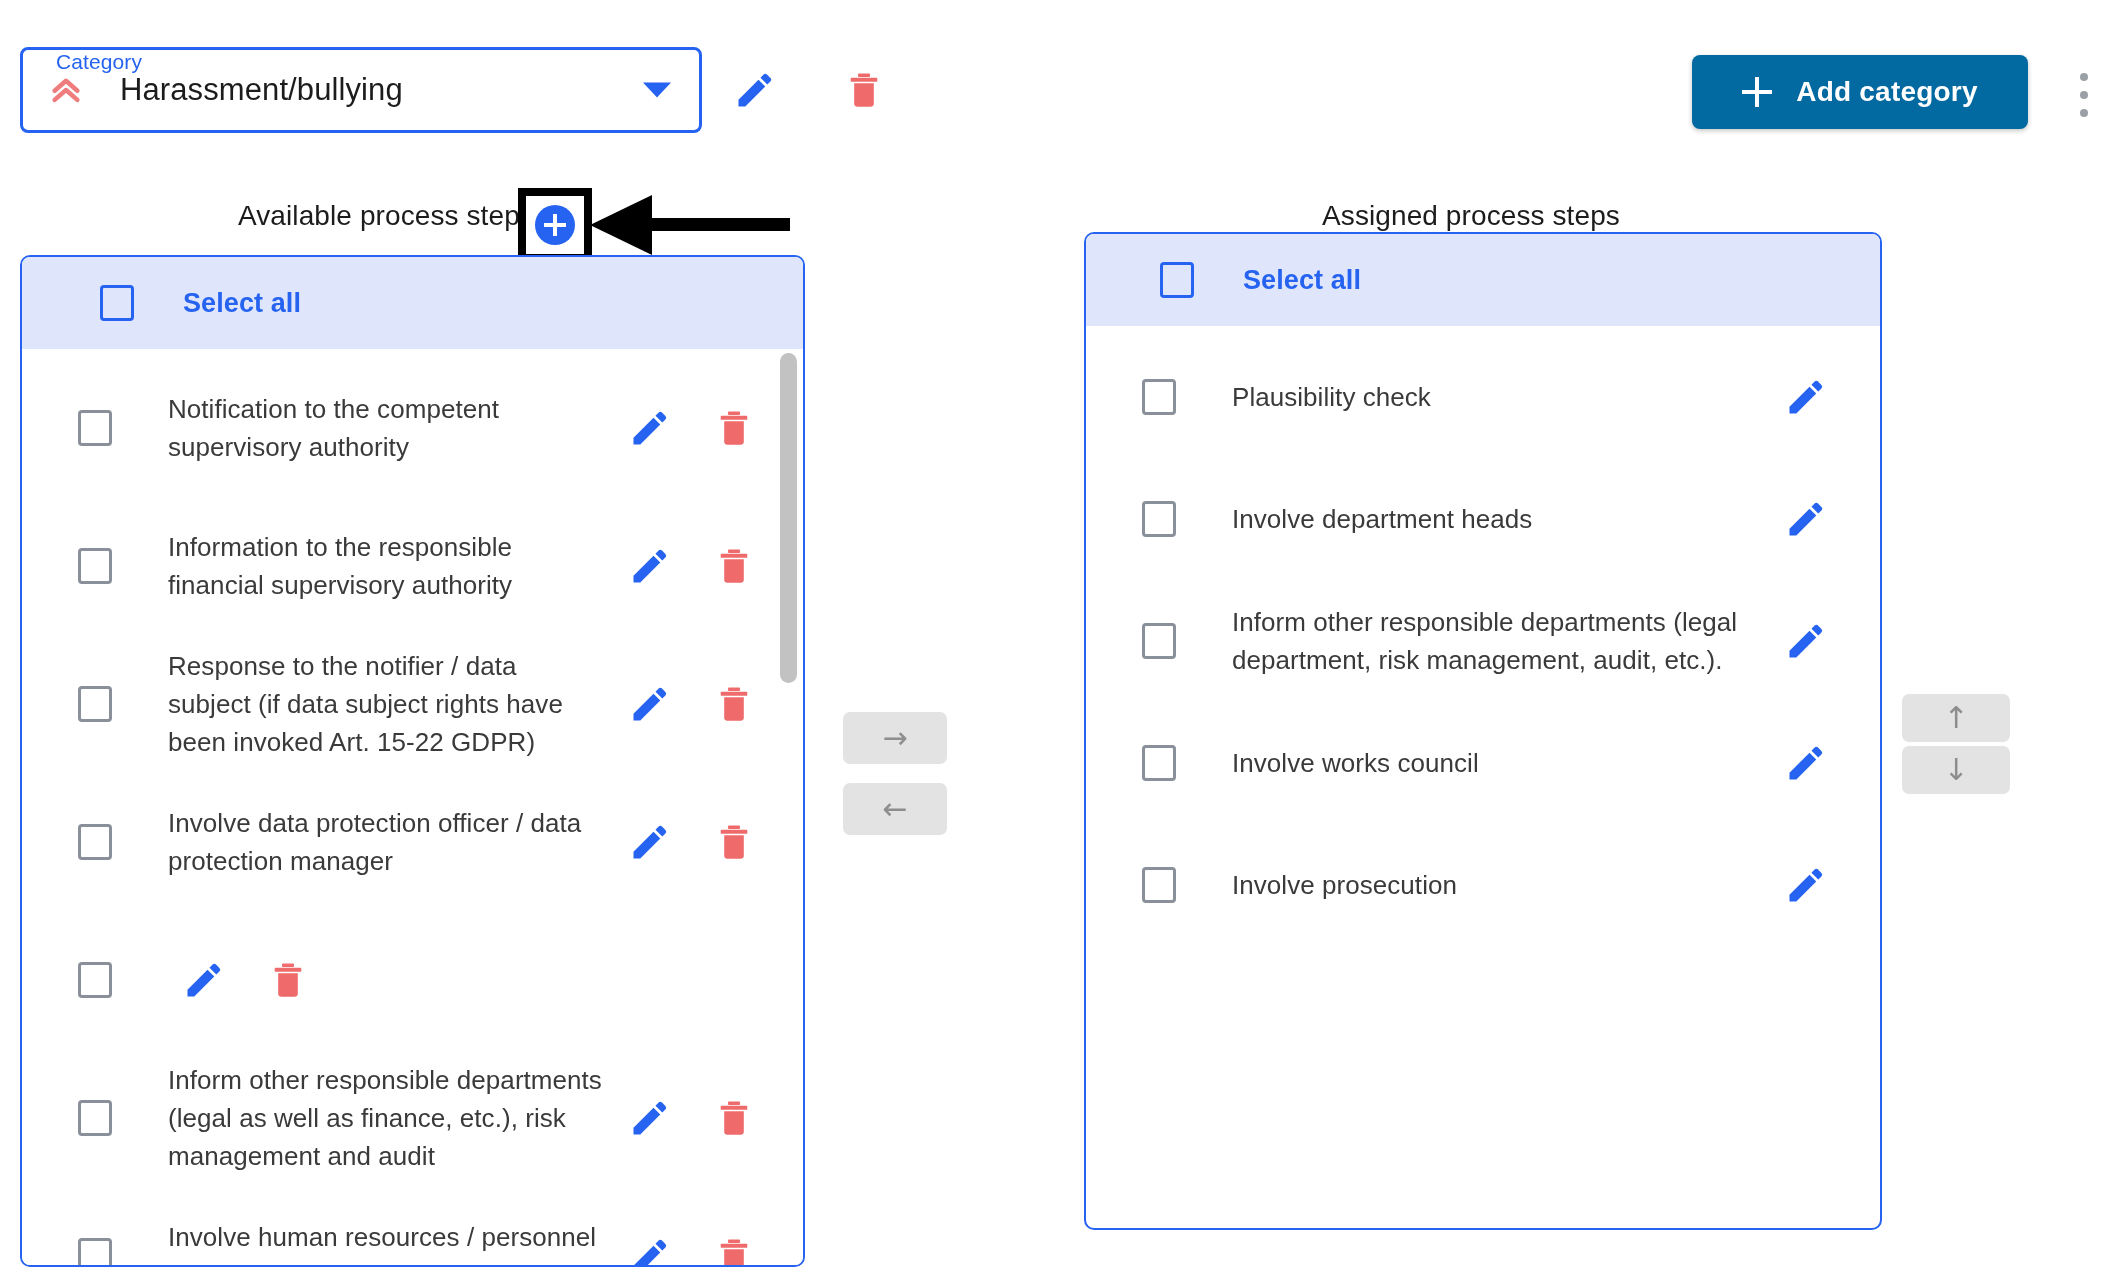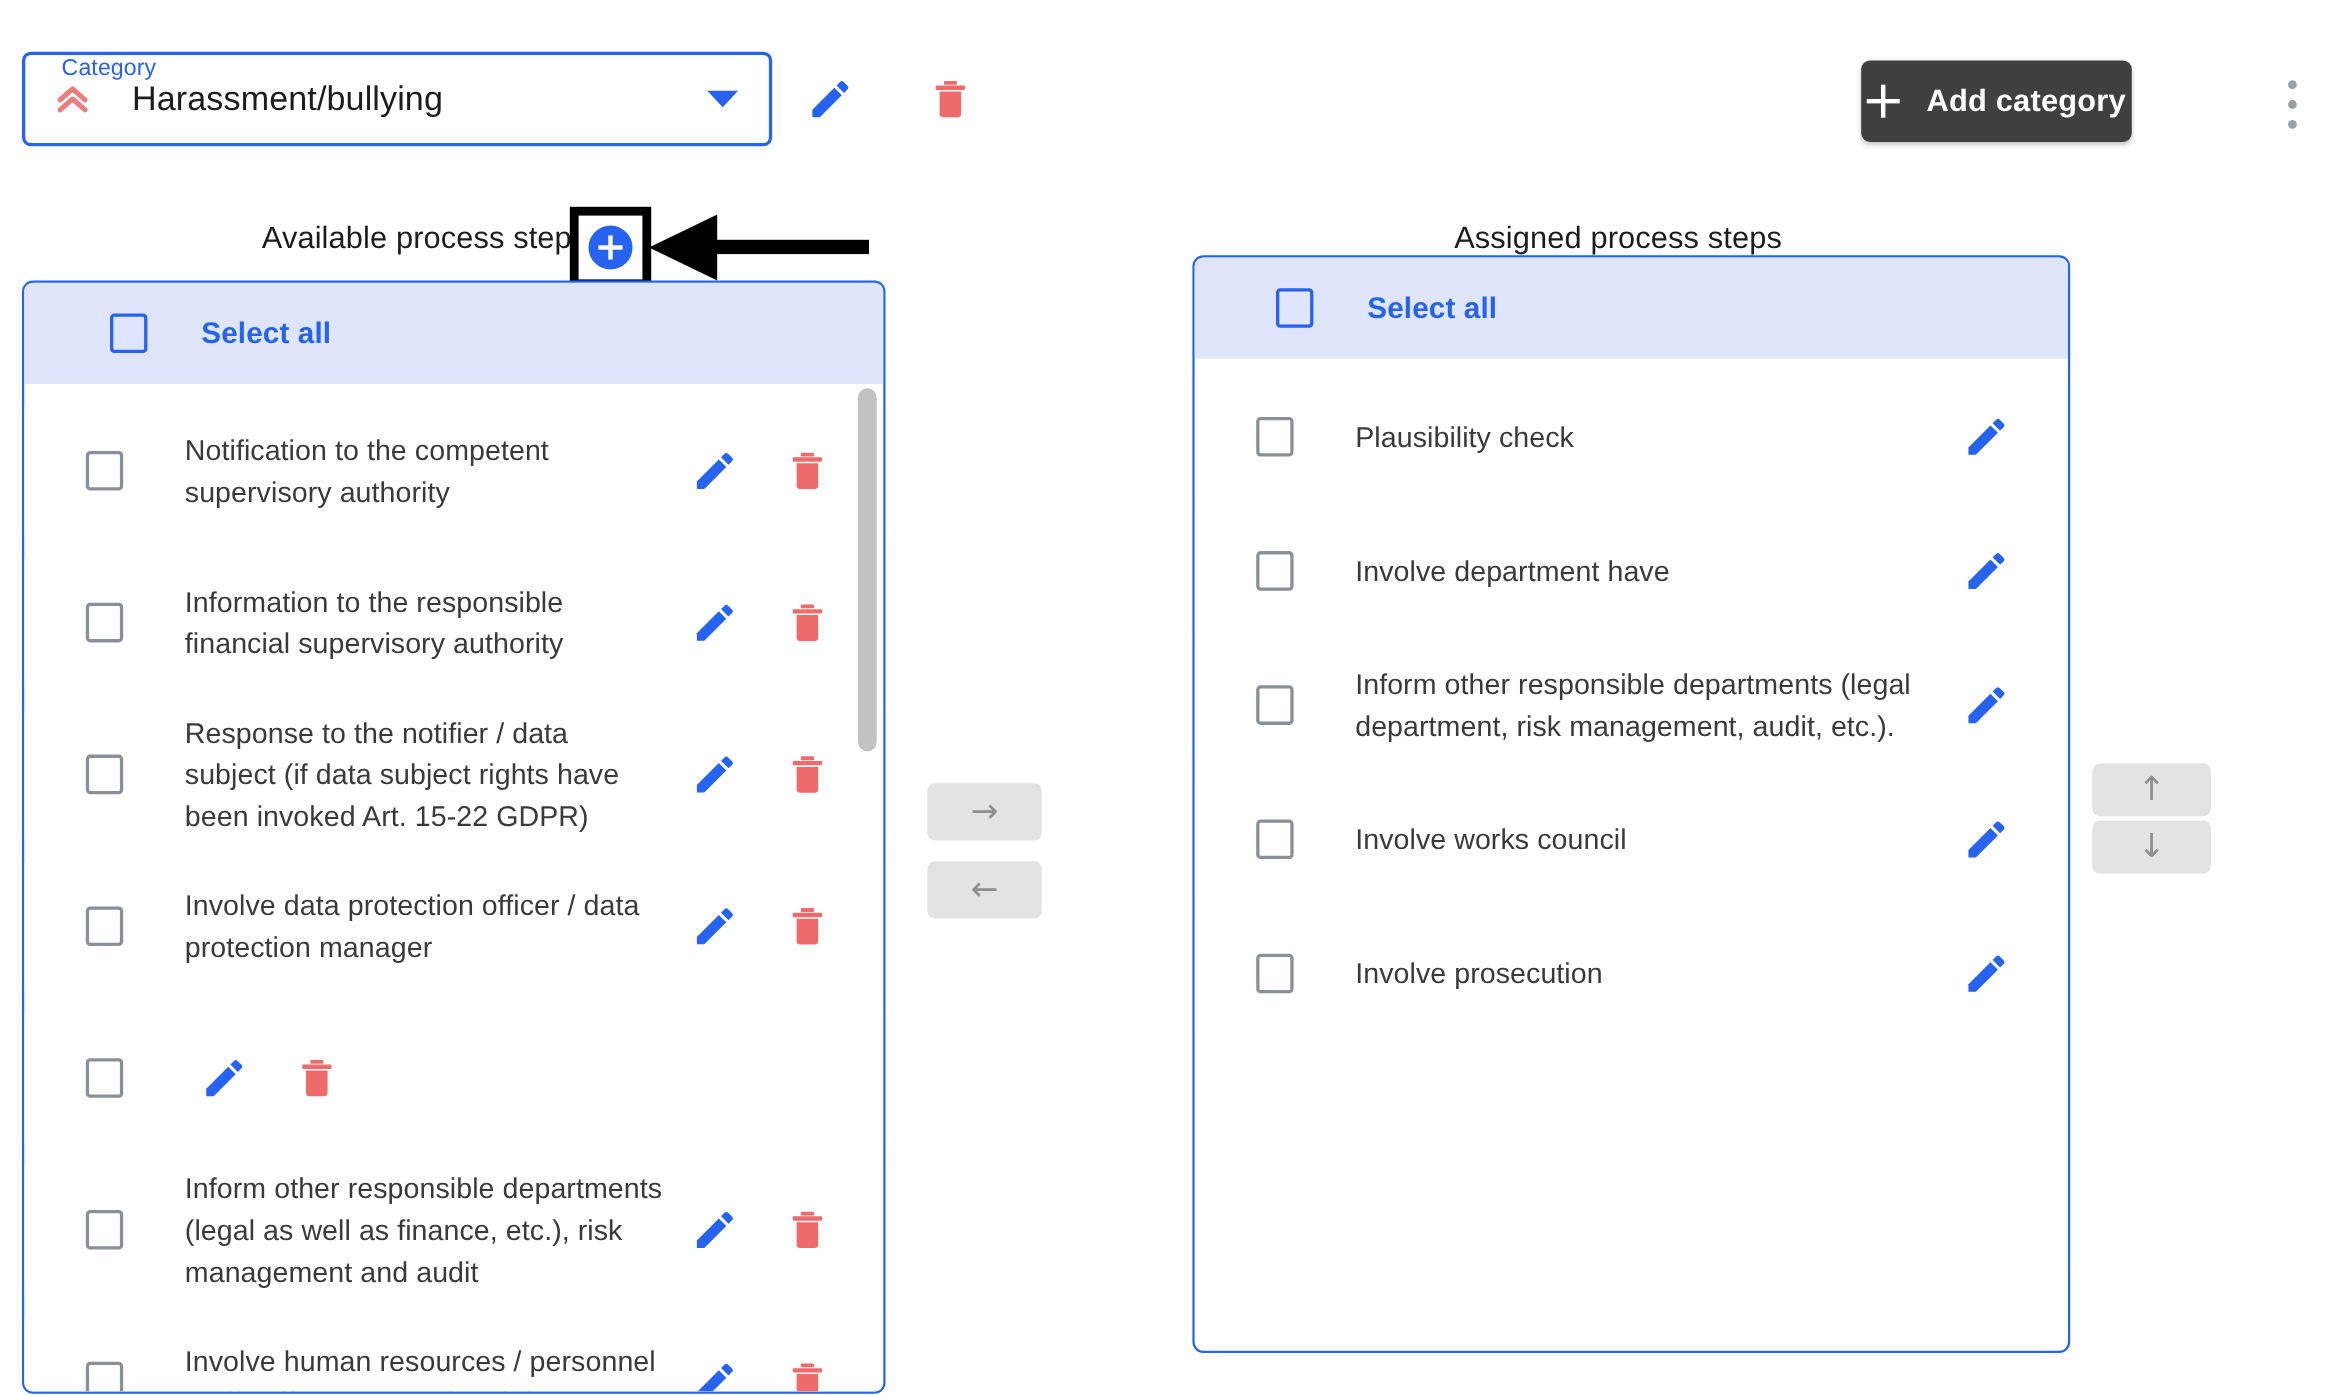--- a/index.html
+++ b/index.html
@@ -85,22 +85,22 @@
     background: transparent;
     border: none;
     cursor: pointer;
   }
   .cat-edit-btn { left: 727px; top: 62px; }
   .cat-delete-btn { left: 836px; top: 62px; }
 
   .add-category-btn {
     position: absolute;
     left: 1692px; top: 55px;
-    width: 246px; height: 74px;
-    background: #404040;
+    width: 336px; height: 74px;
+    background: #0369a1;
     border: none;
     border-radius: 8px;
     color: #ffffff;
     font-family: "Liberation Sans", sans-serif;
     font-size: 28px;
     font-weight: bold;
     letter-spacing: 0.2px;
     display: flex;
     align-items: center;
     justify-content: center;
@@ -561,21 +561,21 @@
                 <path d="M3 17.3 L3 21 L6.7 21 L17.6 10.1 L13.9 6.4 Z" fill="#2563f0"></path>
                 <path d="M20.4 7.3 a1.3 1.3 0 0 0 0-1.85 L18.55 3.6 a1.3 1.3 0 0 0-1.85 0 L15 5.3 L18.7 9 Z" fill="#2563f0"></path>
               </svg>
             </button>
           </div>
         </div>
         <div class="row">
           <div class="row-cb-slot">
             <div class="cb"></div>
           </div>
-          <div class="row-text">Involve department have</div>
+          <div class="row-text">Involve department heads</div>
           <div class="row-actions">
             <button class="act-btn">
               <svg width="44" height="44" viewBox="0 0 24 24">
                 <path d="M3 17.3 L3 21 L6.7 21 L17.6 10.1 L13.9 6.4 Z" fill="#2563f0"></path>
                 <path d="M20.4 7.3 a1.3 1.3 0 0 0 0-1.85 L18.55 3.6 a1.3 1.3 0 0 0-1.85 0 L15 5.3 L18.7 9 Z" fill="#2563f0"></path>
               </svg>
             </button>
           </div>
         </div>
         <div class="row">

